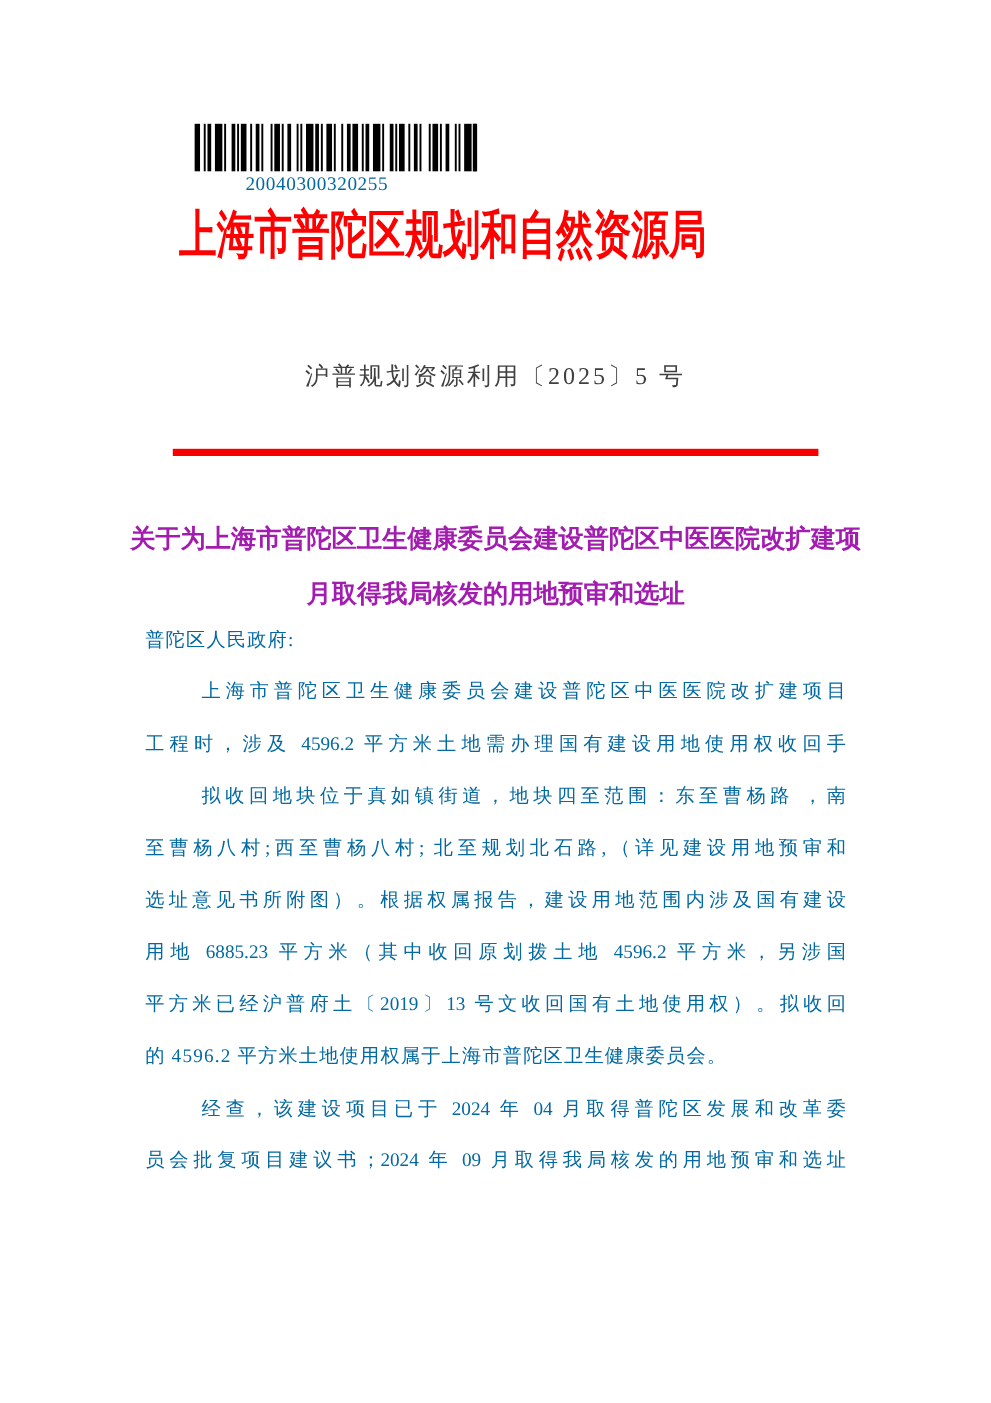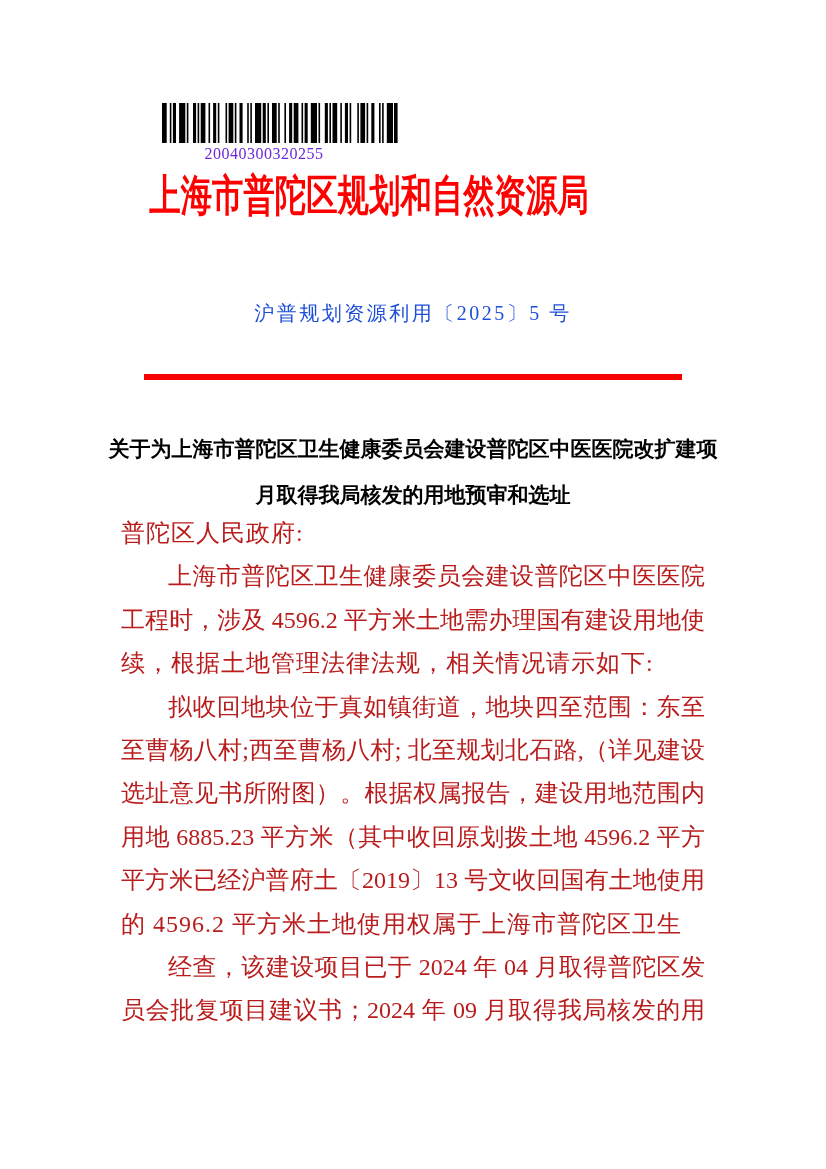--- a/index.html
+++ b/index.html
@@ -16,51 +16,51 @@
   }
   .barcode-wrap { position: absolute; left: 162px; top: 103px; width: 238px; }
   .barcode-svg { display: block; width: 238px; height: 40px; }
   .barcode-svg rect { fill: #000; }
   .barcode-number {
     margin-top: 2px;
     width: 238px;
     text-align: center;
     font-size: 16px;
     letter-spacing: 0.5px;
-    color: #6d28d9;
+    color: #0369a1;
     transform: translateX(-17px);
   }
   .agency-title { position: absolute; top: 167px; left: 0; width: 762px; text-align: center; }
   .agency-inner {
     display: inline-block;
     white-space: nowrap;
     font-size: 43px;
     font-weight: 700;
     color: #fe0000;
     transform: translateX(-12px) scaleX(0.73);
     transform-origin: center;
   }
   .doc-number {
     position: absolute; top: 300px; left: 0; width: 826px;
-    text-align: center; font-size: 20px; letter-spacing: 2.5px; color: #1d4ed8;
+    text-align: center; font-size: 20px; letter-spacing: 2.5px; color: #404040;
     white-space: nowrap;
   }
   .red-line {
     position: absolute; top: 374px; left: 144px;
     width: 538px; height: 6px; background: #f70000;
   }
   .doc-title {
     position: absolute; top: 426px; left: 63px; width: 700px;
     text-align: center; font-size: 21px; font-weight: 700;
-    line-height: 46px; color: #000000;
+    line-height: 46px; color: #a21caf;
   }
   .doc-title .tline { white-space: nowrap; }
   .body-block {
     position: absolute; top: 512px; left: 121px; width: 584px;
-    font-size: 24px; color: #b91c1c;
+    font-size: 16px; color: #0369a1;
   }
   .bline { height: 43.4px; line-height: 43.4px; overflow: hidden; }
   .bline.j { text-align: justify; text-align-last: justify; }
   .bline.nj { letter-spacing: 1px; }
   .bline.ind { text-indent: 47px; }
 </style>
 </head>
 <body>
 
 <div class="page">
@@ -126,21 +126,20 @@
   <div class="doc-title">
     <div class="tline">关于为上海市普陀区卫生健康委员会建设普陀区中医医院改扩建项</div>
     <div class="tline">月取得我局核发的用地预审和选址</div>
   </div>
 
   <div class="body-block">
     <div class="bline nj">普陀区人民政府:</div>
     <div>
         <div class="bline j ind">上海市普陀区卫生健康委员会建设普陀区中医医院改扩建项目</div>
         <div class="bline j">工程时，涉及 4596.2 平方米土地需办理国有建设用地使用权收回手</div>
-        <div class="bline nj">续，根据土地管理法律法规，相关情况请示如下:</div>
         <div class="bline j ind">拟收回地块位于真如镇街道，地块四至范围：东至曹杨路 ，南</div>
         <div class="bline j">至曹杨八村;西至曹杨八村; 北至规划北石路,（详见建设用地预审和</div>
         <div class="bline j">选址意见书所附图）。根据权属报告，建设用地范围内涉及国有建设</div>
         <div class="bline j">用地 6885.23 平方米（其中收回原划拨土地 4596.2 平方米，另涉国</div>
         <div class="bline j">平方米已经沪普府土〔2019〕13 号文收回国有土地使用权）。拟收回</div>
         <div class="bline nj">的 4596.2 平方米土地使用权属于上海市普陀区卫生健康委员会。</div>
         <div class="bline j ind">经查，该建设项目已于 2024 年 04 月取得普陀区发展和改革委</div>
         <div class="bline j">员会批复项目建议书；2024 年 09 月取得我局核发的用地预审和选址</div>
       </div>
   </div>

